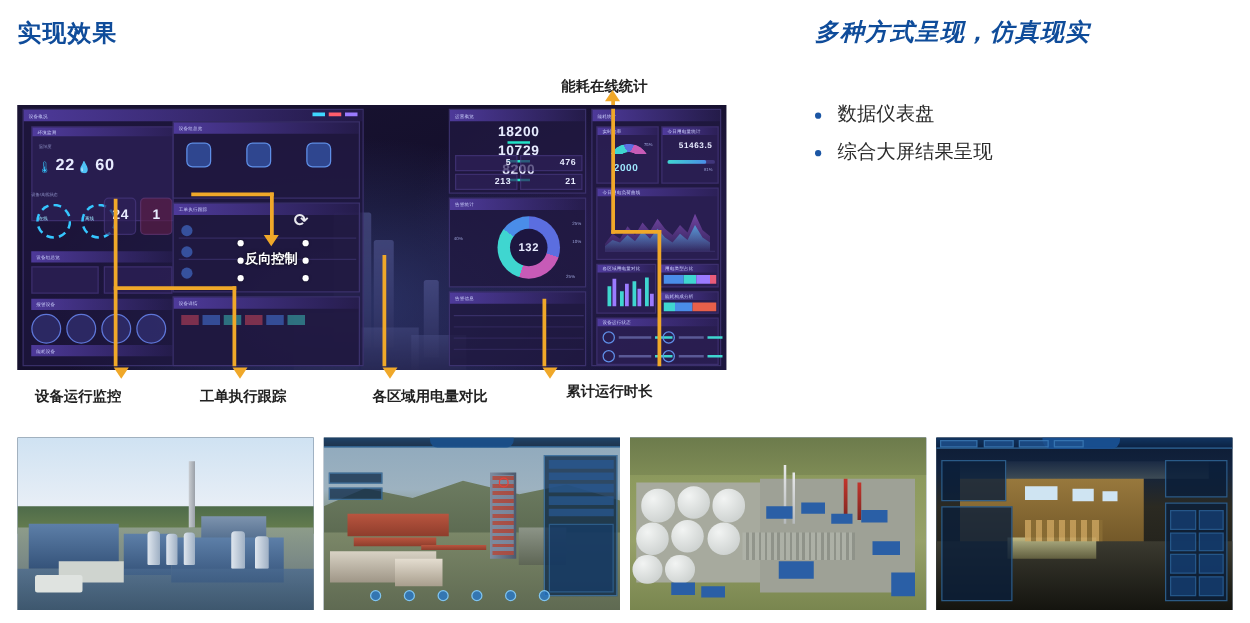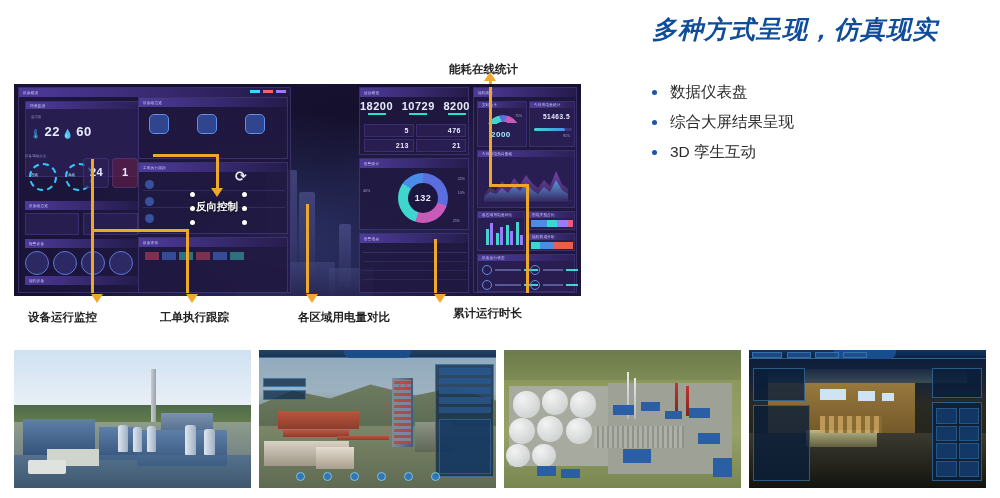--- a/index.html
+++ b/index.html
@@ -11,21 +11,21 @@
   }
   .page { position: relative; width: 1000px; height: 498px; background:#fff; }
 
   
   .h-left {
     position:absolute; left:14px; top:14px;
     font-size:19px; font-weight:bold; color:#0f4c9a; letter-spacing:1px;
   }
   .h-right {
     position:absolute; left:652px; top:13px;
-    font-size:25px; font-weight:bold; font-style:italic; color:#0f4c9a; letter-spacing:1px;
+    font-size:19px; font-weight:bold; font-style:italic; color:#0f4c9a; letter-spacing:1px;
   }
 
   
   .bullets { position:absolute; left:652px; top:77px; width:330px; }
   .bullet-row { display:flex; align-items:center; height:30px; }
   .bullet-dot {
     width:5px; height:5px; border-radius:50%; background:#1b56a4;
     margin-right:13px; flex:0 0 auto;
   }
   .bullet-text { font-size:15.5px; color:#2b2b2b; line-height:1; }
@@ -120,34 +120,31 @@
   .t4win { position:absolute; background:#cfe4f2; }
   .t4p { position:absolute; background:rgba(10,30,58,.8); border:1px solid rgba(70,140,200,.55); }
   .t4topbar { position:absolute; left:0; top:0; width:100%; height:9px; background:linear-gradient(180deg,#123560,#0b2244); border-bottom:1px solid rgba(90,170,230,.4); }
   .t4chip { position:absolute; background:rgba(30,80,140,.8); border:1px solid rgba(90,170,230,.4); }
 </style>
 </head>
 <body>
 
 <div class="page">
 
+  <div class="h-left">实现效果</div>
   <div class="h-right">多种方式呈现，仿真现实</div>
 
   <div class="bullets">
     <div class="bullet-row">
       <span class="bullet-dot"></span>
       <span class="bullet-text">数据仪表盘</span>
     </div>
     <div class="bullet-row">
       <span class="bullet-dot"></span>
       <span class="bullet-text">综合大屏结果呈现</span>
-    </div>
-    <div class="bullet-row">
-      <span class="bullet-dot"></span>
-      <span class="bullet-text">3D 孪生互动</span>
     </div>
   </div>
 
   <div class="toplbl" style="left:449px; top:62px;">能耗在线统计</div>
   <div class="conn" style="left:489px; top:80px; width:3px; height:52px;"></div>
   <div class="arrow-up" style="left:484px; top:72px;"></div>
 
   <div class="dash">
 
     <div class="plant">
@@ -257,21 +254,21 @@
         <span style="width:14px;height:8px;background:rgba(200,70,90,.55);"></span>
         <span style="width:14px;height:8px;background:rgba(70,120,220,.55);"></span>
         <span style="width:14px;height:8px;background:rgba(60,200,190,.5);"></span>
       </div>
     </div>
 
     <div class="panel" style="left:345px; top:3px; width:110px; height:68px;">
       <div class="phead">
         <span class="ttl">运营概览</span>
       </div>
-      <div style="position:absolute; left:0; top:12px; width:110px; display:flex; justify-content:space-between;">
+      <div style="position:absolute; left:0; top:12px; width:110px; display:flex; justify-content:flex-start;flex-direction:column;">
         <div style="text-align:center;">
           <div class="bignum" style="font-size:11px;">18200</div>
           <div class="tealchip" style="width:18px;margin:1px auto 0;"></div>
         </div>
         <div style="text-align:center;">
           <div class="bignum" style="font-size:11px;">10729</div>
           <div class="tealchip" style="width:18px;margin:1px auto 0;"></div>
         </div>
         <div style="text-align:center;">
           <div class="bignum" style="font-size:11px;">8200</div>

